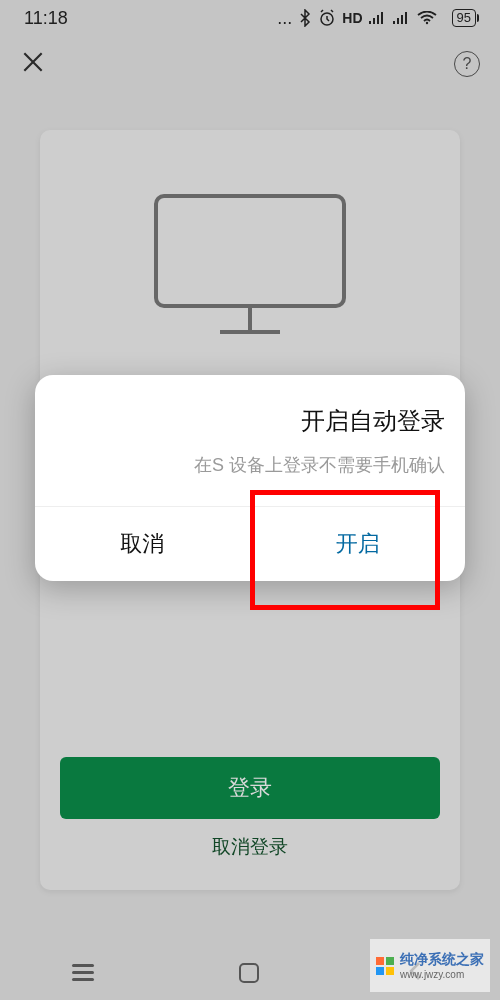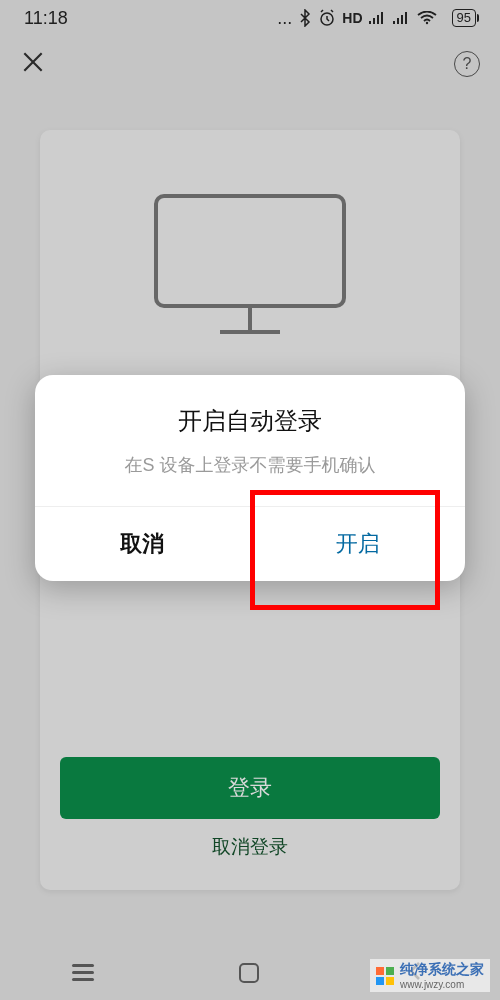--- a/index.html
+++ b/index.html
@@ -105,21 +105,21 @@
       position: absolute;
       left: 35px; right: 35px;
       top: 375px;
       background: #fff;
       border-radius: 18px;
       box-shadow: 0 8px 30px rgba(0,0,0,0.25);
       overflow: hidden;
     }
     .dialog-body {
       padding: 30px 20px 28px;
-      text-align: center;
+      text-align: right;
     }
     .dialog-title {
       font-size: 24px;
       color: #111;
       font-weight: 500;
       margin-bottom: 16px;
     }
     .dialog-msg {
       font-size: 18px;
       color: #9a9a9a;
@@ -128,21 +128,21 @@
     .dialog-actions {
       display: flex;
       border-top: 1px solid #eee;
     }
     .dialog-btn {
       flex: 1;
       padding: 22px 0;
       text-align: center;
       font-size: 22px;
     }
-    .dialog-btn.cancel { color: #111; font-weight: 700; border-right: 1px solid #eee; }
+    .dialog-btn.cancel { color: #111; font-weight: 400; border-right: 1px solid #eee; }
     .dialog-btn.confirm { color: #0369a1; font-weight: 500; }
 
     .highlight-box {
       position: absolute;
       border: 5px solid #f00;
       pointer-events: none;
     }
 
     .nav-bar {
       position: absolute;
@@ -155,21 +155,21 @@
     .nav-bar svg { stroke: #555; stroke-width: 2.5; fill: none; }
     .nav-recent { width: 22px; height: 3px; background: #555; border-radius: 2px; box-shadow: 0 -7px 0 #555, 0 7px 0 #555; }
     .nav-home { width: 20px; height: 20px; border: 2.5px solid #555; border-radius: 5px; }
 
     .watermark {
       position: absolute;
       right: 10px; bottom: 8px;
       display: flex; align-items: center; gap: 6px;
       font-size: 14px; color: #3b6fb5;
       background: rgba(255,255,255,0.6);
-      padding: 2px 6px;
+      padding: 12px 6px;
     }
     .wm-logo {
       display: grid; grid-template-columns: repeat(2,8px); grid-template-rows: repeat(2,8px); gap: 2px;
     }
     .wm-logo span:nth-child(1){background:#ff6b35;} .wm-logo span:nth-child(2){background:#4caf50;}
     .wm-logo span:nth-child(3){background:#2196f3;} .wm-logo span:nth-child(4){background:#ffc107;}
   </style>
 </head>
 <body>
 

